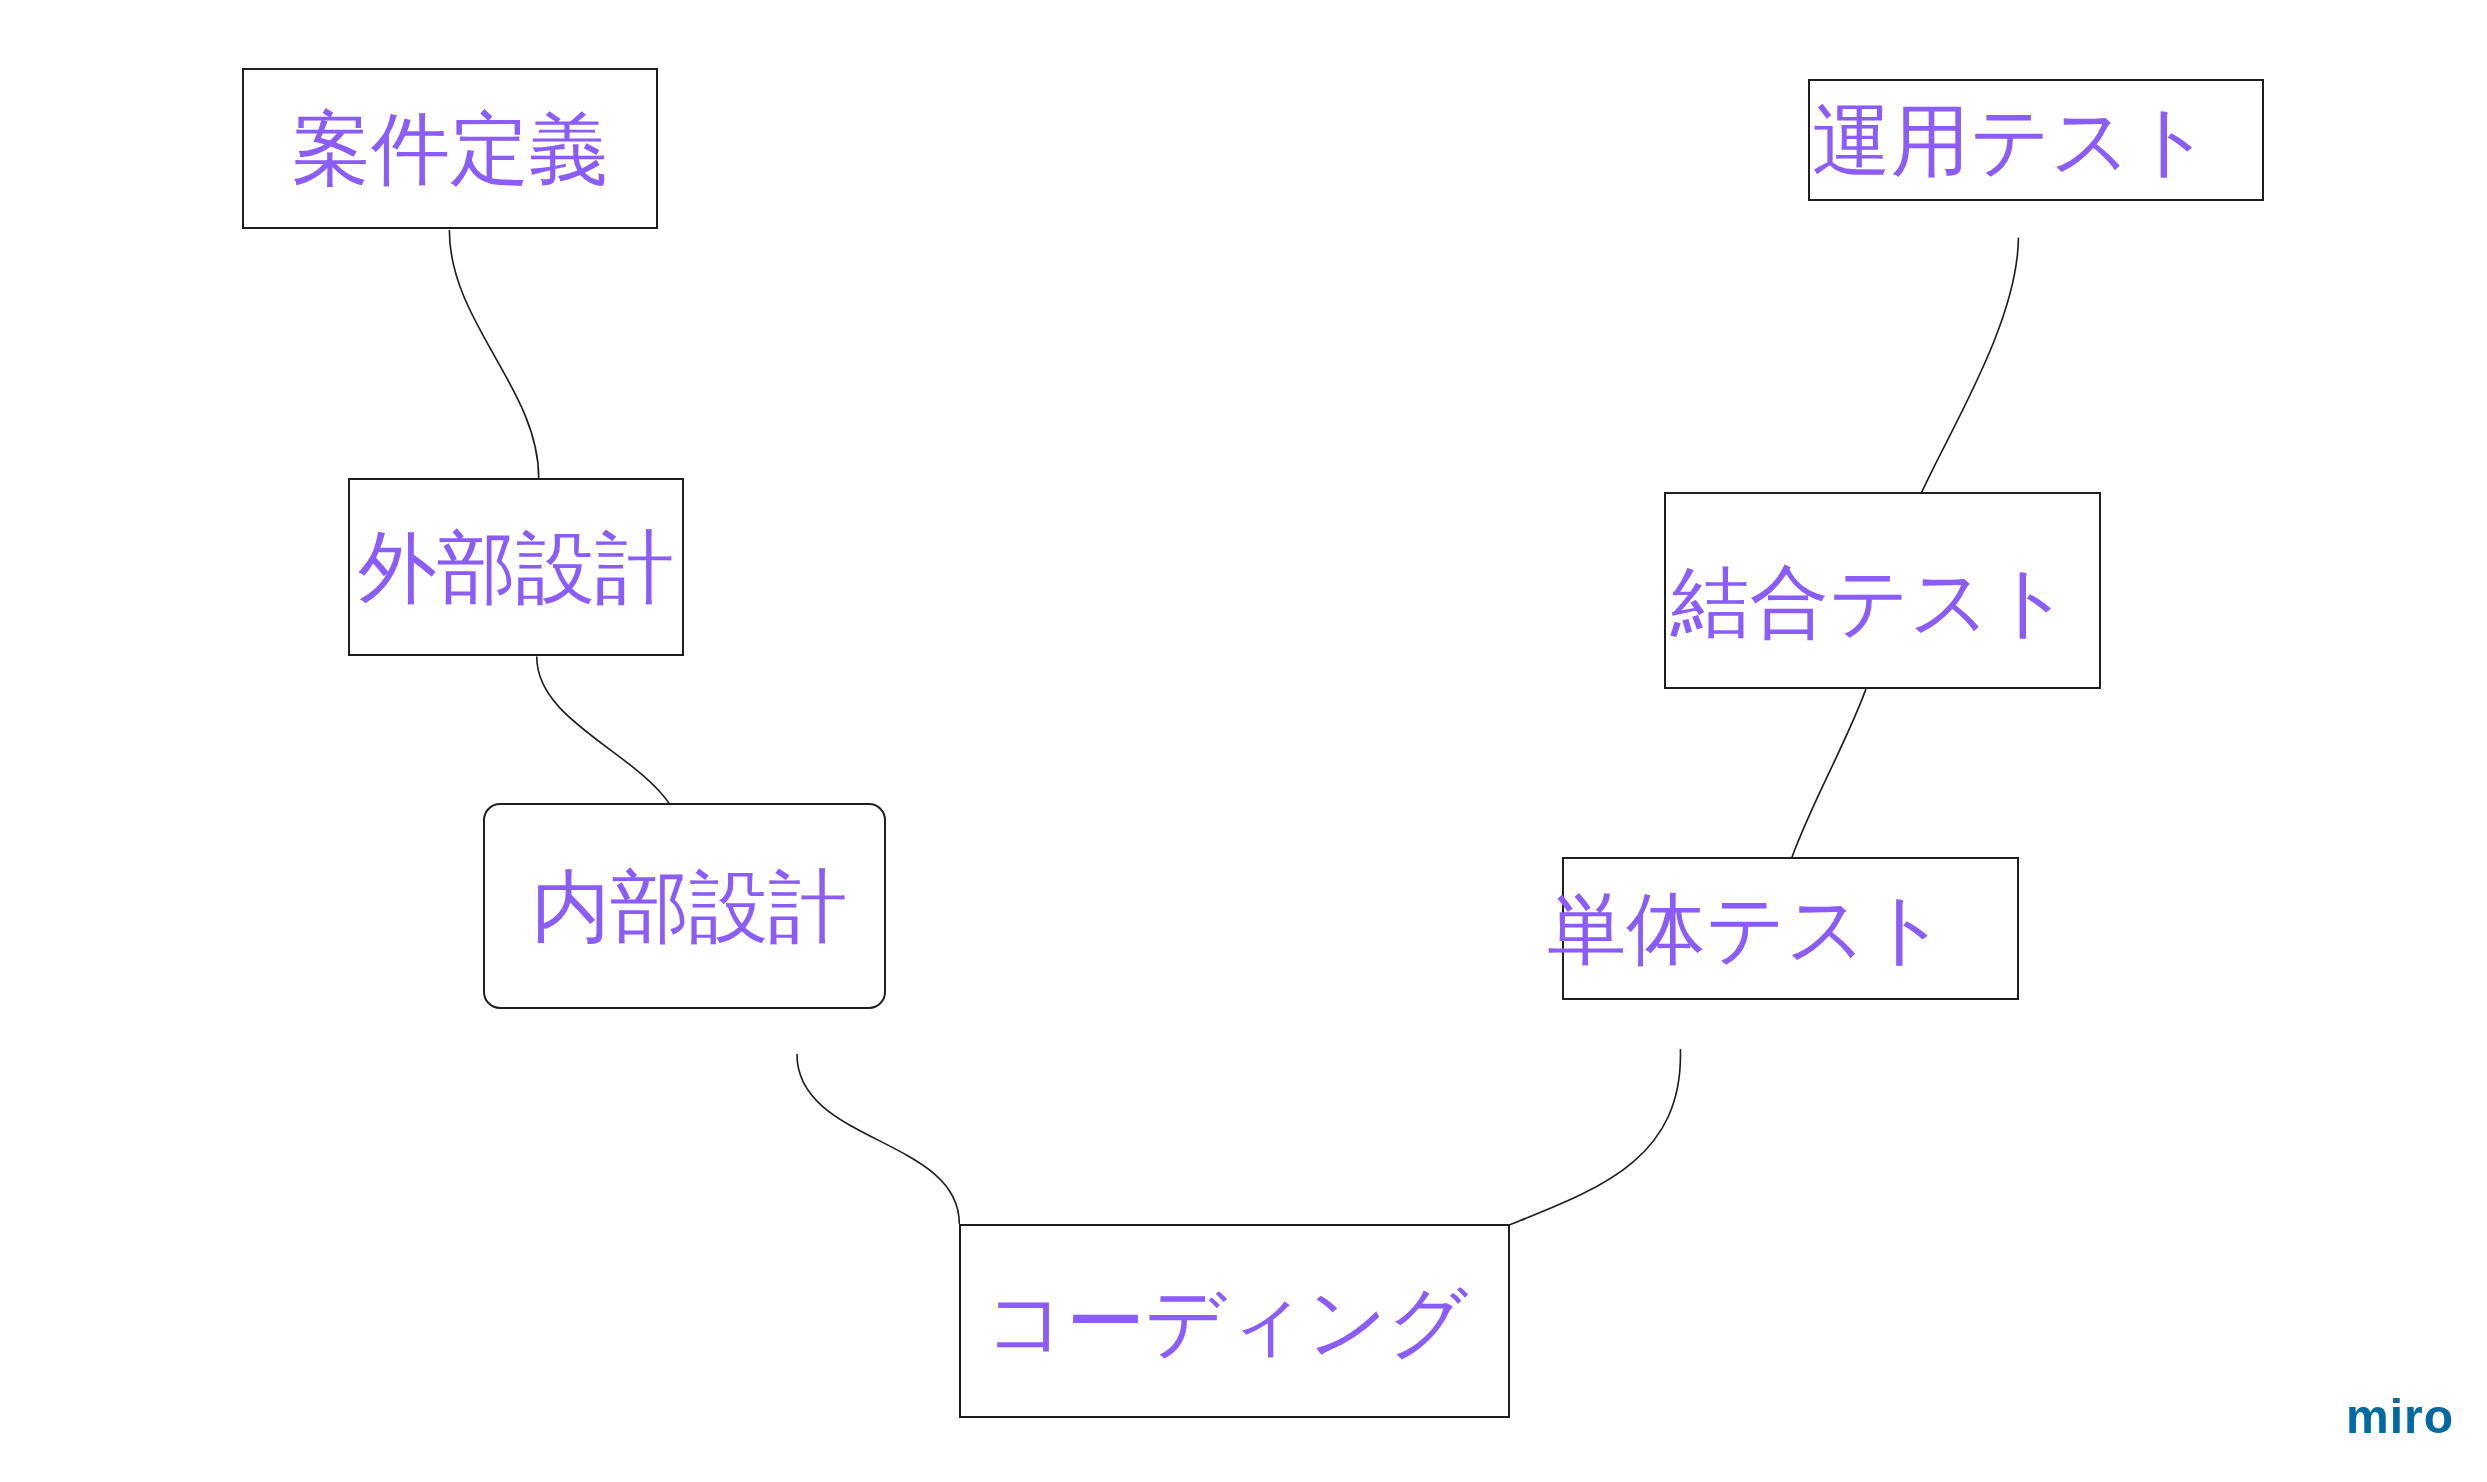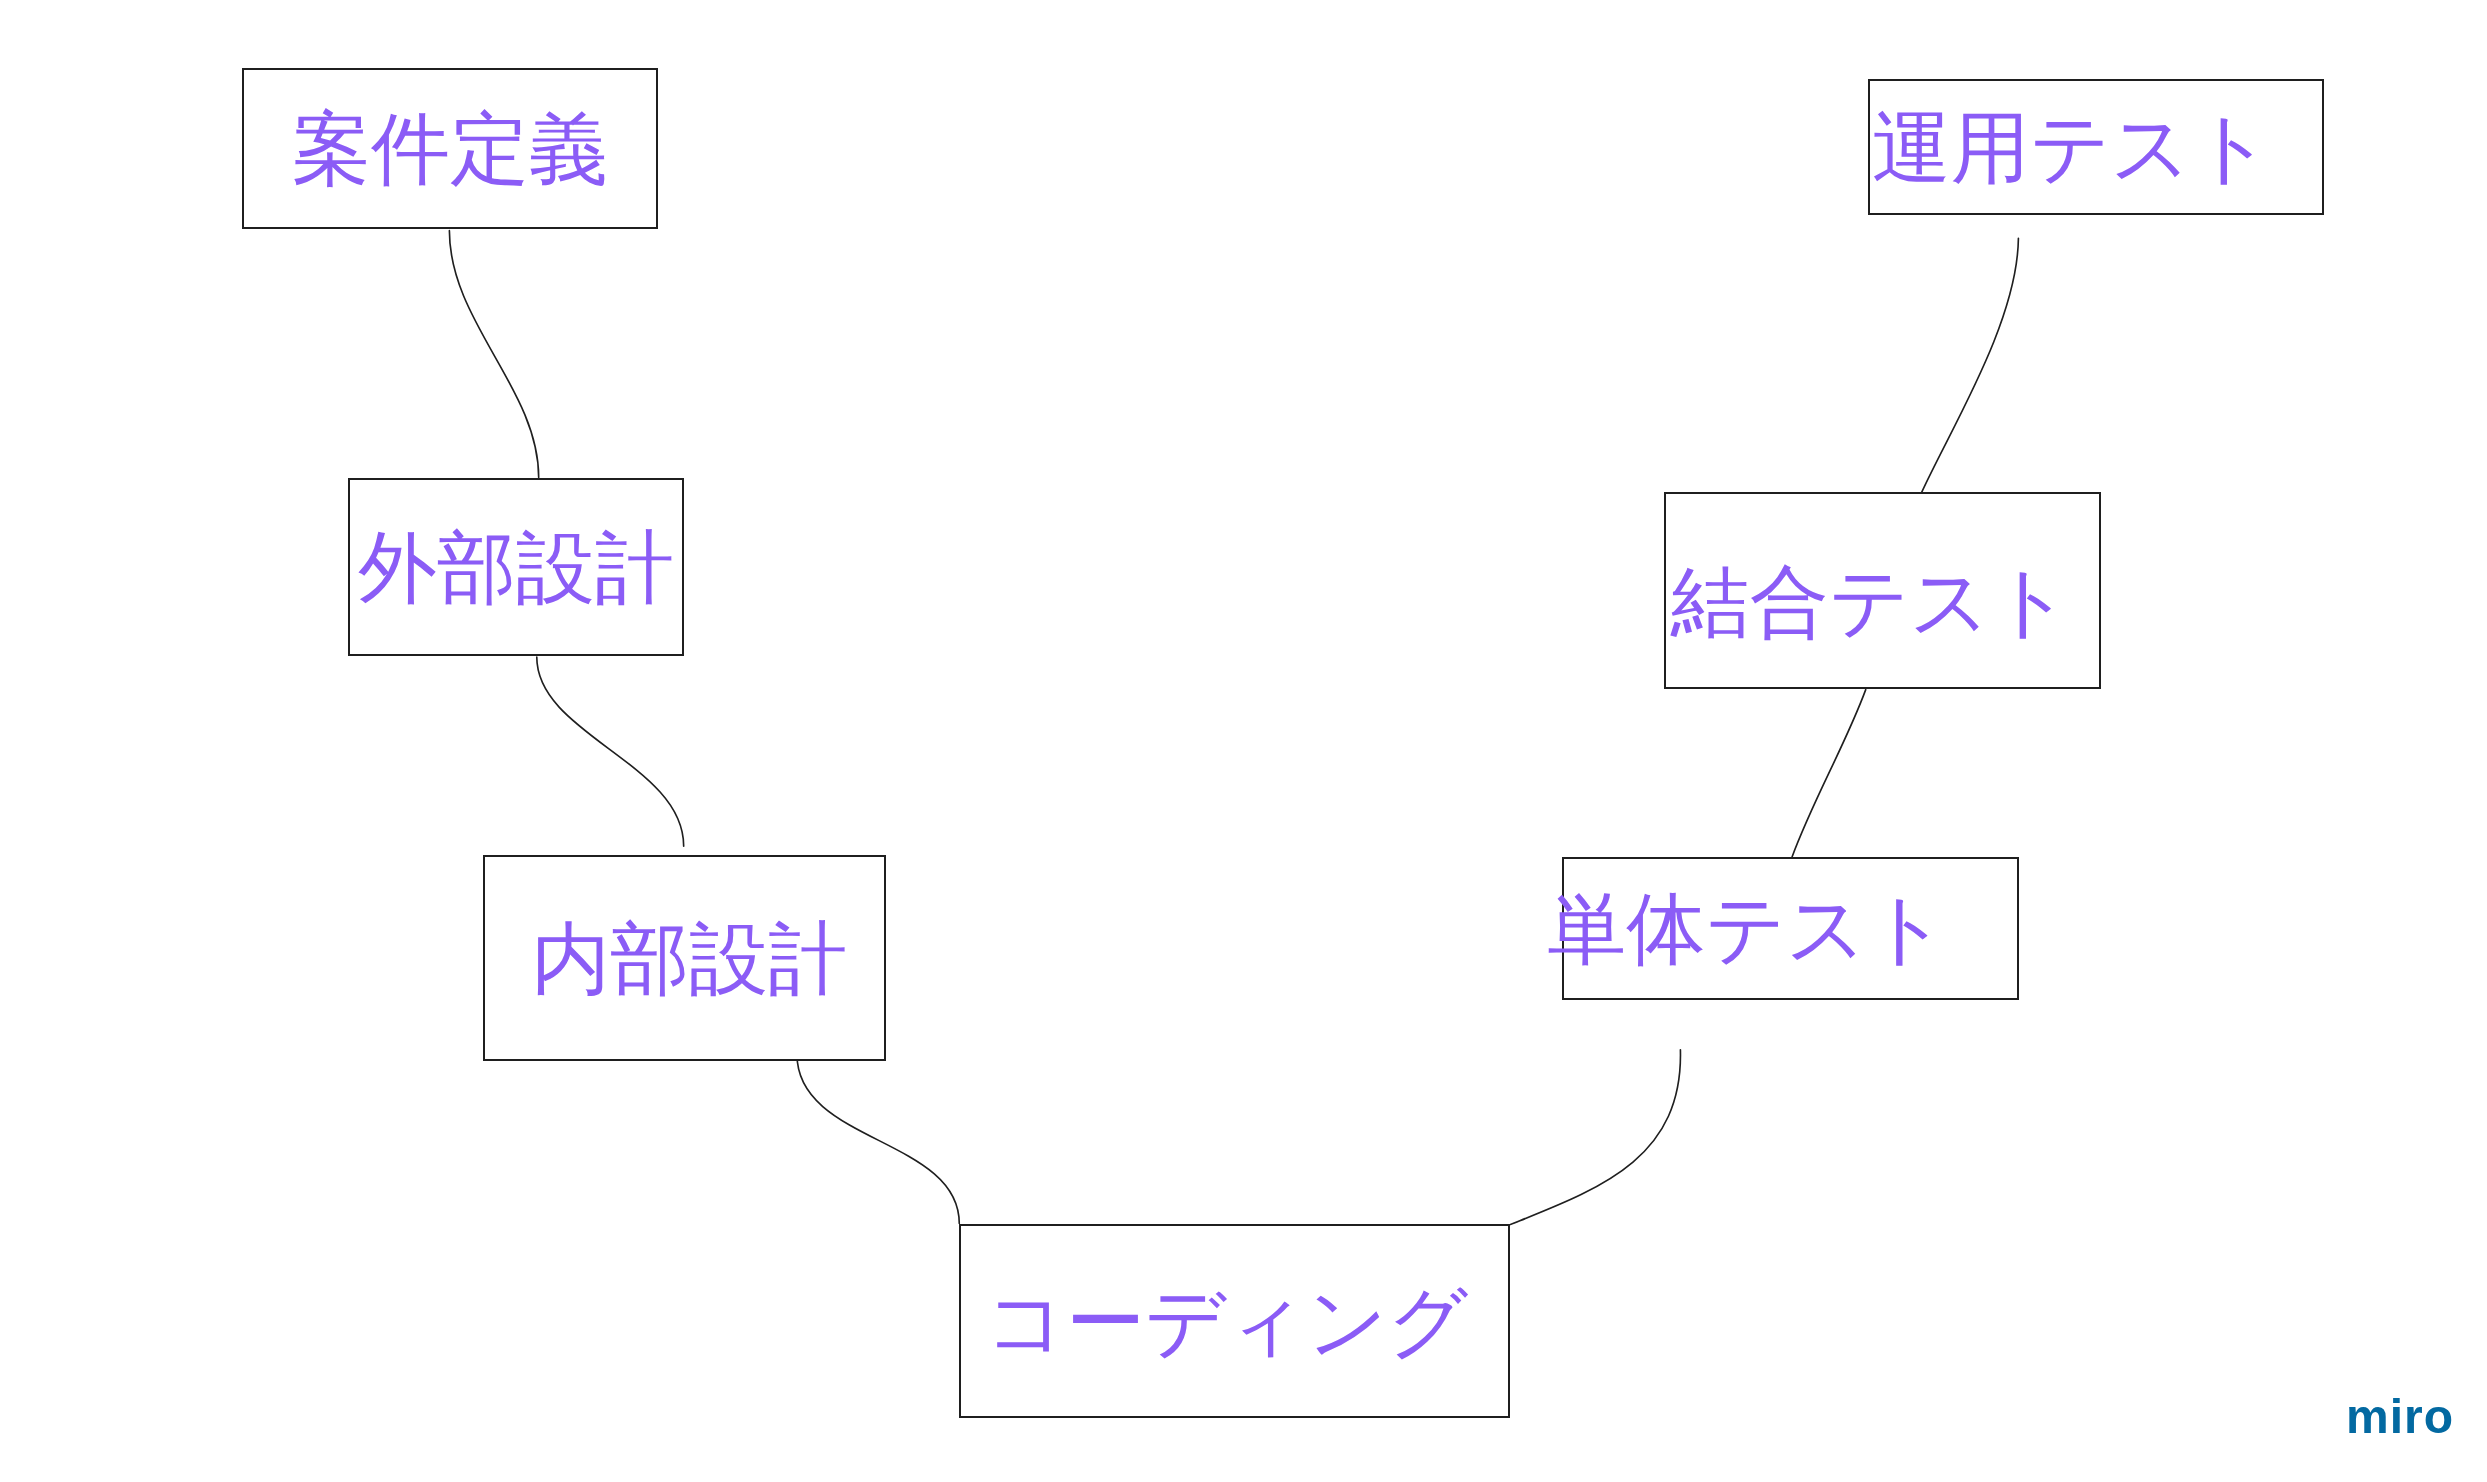--- a/index.html
+++ b/index.html
@@ -66,31 +66,31 @@
       <path d="M 1943 718 C 1922 775, 1888 833, 1866 893" stroke="#1f1f1f"></path>
       <path d="M 2102 248 C 2101 335, 2032 445, 2001 513" stroke="#1f1f1f"></path>
     </svg>
   <div id="nodes-layer">
       <div class="flow-node" style="left: 242px; top: 68px; width: 416px; height: 161px;">
         <span class="node-label" style="transform: translateX(0px);">案件定義</span>
       </div>
       <div class="flow-node" style="left: 348px; top: 478px; width: 336px; height: 178px;">
         <span class="node-label" style="transform: translateX(0px);">外部設計</span>
       </div>
-      <div class="flow-node" style="left: 483px; top: 855px; width: 403px; height: 206px;">
+      <div class="flow-node" style="left: 483px; top: 803px; width: 403px; height: 206px; border-radius: 17px;">
         <span class="node-label" style="transform: translateX(4.8px);">内部設計</span>
       </div>
       <div class="flow-node" style="left: 959px; top: 1224px; width: 551px; height: 194px; text-align: center;">
         <span class="node-label" style="transform: translateX(-7.7px);">コーディング</span>
       </div>
       <div class="flow-node" style="left: 1562px; top: 857px; width: 457px; height: 143px;">
         <span class="node-label" style="transform: translateX(-43px);">単体テスト</span>
       </div>
       <div class="flow-node" style="left: 1664px; top: 492px; width: 437px; height: 197px;">
         <span class="node-label" style="transform: translateX(-11.5px); margin-top: 22px;">結合テスト</span>
       </div>
-      <div class="flow-node" style="left: 1868px; top: 79px; width: 456px; height: 136px;">
+      <div class="flow-node" style="left: 1808px; top: 79px; width: 456px; height: 122px;">
         <span class="node-label" style="transform: translateX(-24px);">運用テスト</span>
       </div>
     </div>
   <div class="watermark" title="miro">miro</div>
 </div>
 
 
 </body></html>

